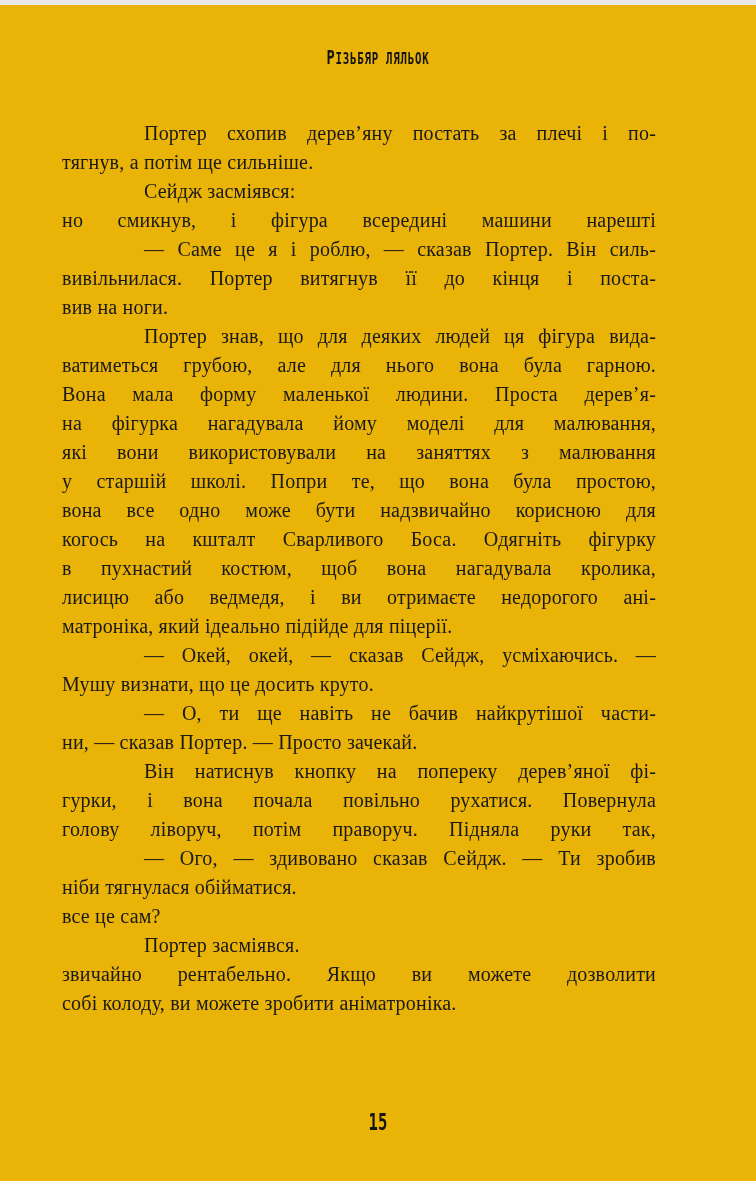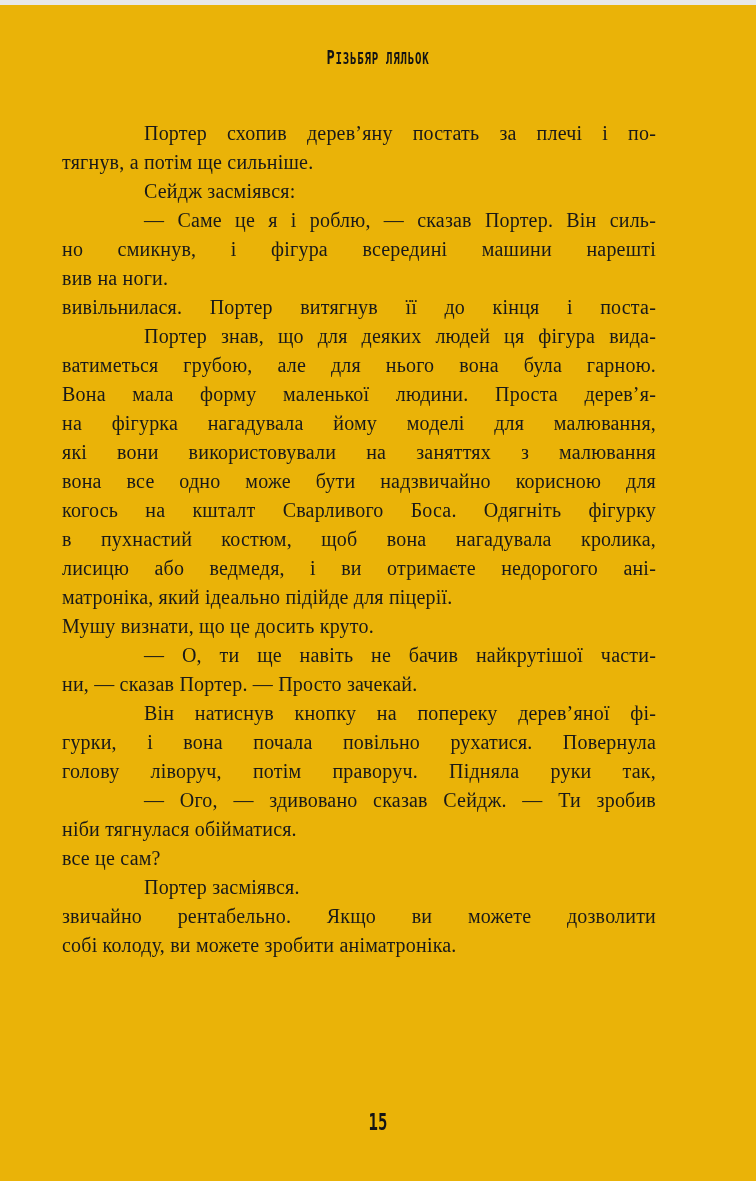--- a/index.html
+++ b/index.html
@@ -72,34 +72,36 @@
 </head>
 <body>
 
 <div class="book-page">
   <div class="running-head display-font">Різьбяр ляльок</div>
 
   <div class="text-block">
       <div class="line indent">Портер схопив дерев’яну постать за плечі і по-</div>
       <div class="line last">тягнув, а потім ще сильніше.</div>
       <div class="line indent last">Сейдж засміявся:</div>
+      <div class="line">но смикнув, і фігура всередині машини нарешті</div>
       <div class="line indent">— Саме це я і роблю, — сказав Портер. Він силь-</div>
-      <div class="line">но смикнув, і фігура всередині машини нарешті</div>
+      <div class="line">вивільнилася. Портер витягнув її до кінця і поста-</div>
       <div class="line last">вив на ноги.</div>
-      <div class="line">вивільнилася. Портер витягнув її до кінця і поста-</div>
       <div class="line indent">Портер знав, що для деяких людей ця фігура вида-</div>
       <div class="line">ватиметься грубою, але для нього вона була гарною.</div>
       <div class="line">Вона мала форму маленької людини. Проста дерев’я-</div>
       <div class="line">на фігурка нагадувала йому моделі для малювання,</div>
       <div class="line">які вони використовували на заняттях з малювання</div>
+      <div class="line">у старшій школі. Попри те, що вона була простою,</div>
       <div class="line">вона все одно може бути надзвичайно корисною для</div>
       <div class="line">когось на кшталт Сварливого Боса. Одягніть фігурку</div>
       <div class="line">в пухнастий костюм, щоб вона нагадувала кролика,</div>
       <div class="line">лисицю або ведмедя, і ви отримаєте недорогого ані-</div>
       <div class="line last">матроніка, який ідеально підійде для піцерії.</div>
+      <div class="line indent">— Окей, окей, — сказав Сейдж, усміхаючись. —</div>
       <div class="line last">Мушу визнати, що це досить круто.</div>
       <div class="line indent">— О, ти ще навіть не бачив найкрутішої части-</div>
       <div class="line last">ни, — сказав Портер. — Просто зачекай.</div>
       <div class="line indent">Він натиснув кнопку на попереку дерев’яної фі-</div>
       <div class="line">гурки, і вона почала повільно рухатися. Повернула</div>
       <div class="line">голову ліворуч, потім праворуч. Підняла руки так,</div>
       <div class="line indent">— Ого, — здивовано сказав Сейдж. — Ти зробив</div>
       <div class="line last">ніби тягнулася обійматися.</div>
       <div class="line last">все це сам?</div>
       <div class="line indent last">Портер засміявся.</div>

